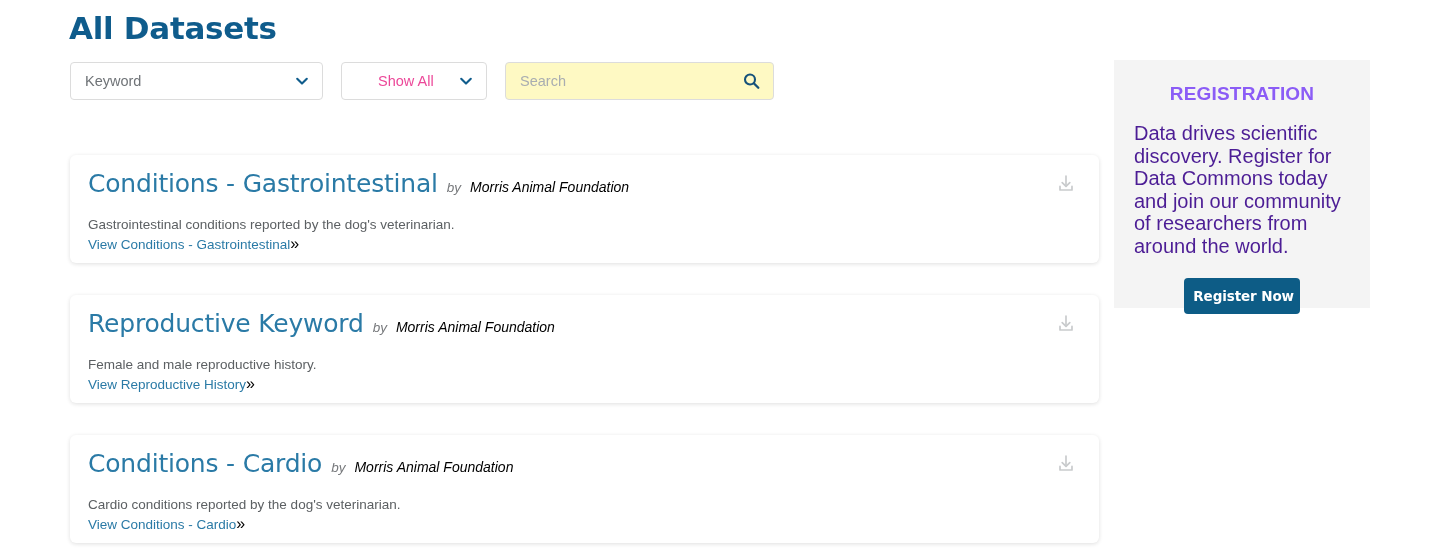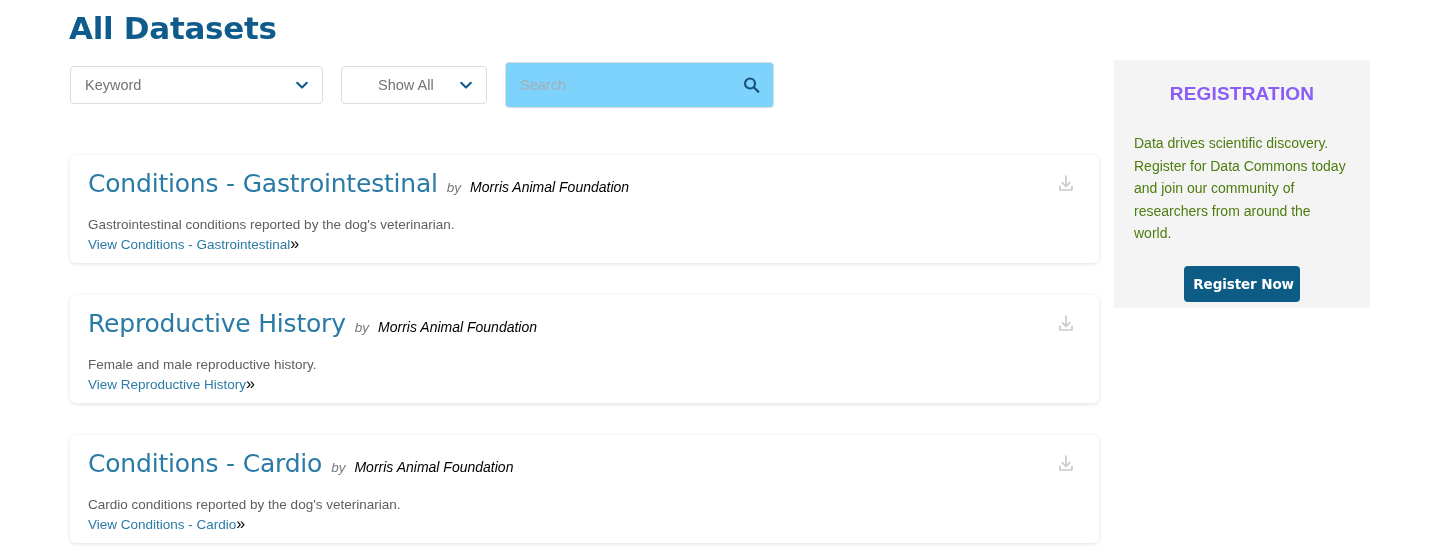--- a/index.html
+++ b/index.html
@@ -48,38 +48,38 @@
     border-radius: 4px;
     display: flex;
     align-items: center;
     padding: 0 34px 0 14px;
     font-size: 14.5px;
     color: #6f7377;
     white-space: nowrap;
     cursor: pointer;
   }
   .select-box.keyword { width: 253px; }
-  .select-box.showall { width: 146px; color: #737373; padding-left: 36px; }
+  .select-box.showall { width: 146px; color: #ec4899; padding-left: 36px; }
   .chevron {
     position: absolute;
     right: 13px;
     top: 50%;
     transform: translateY(-50%);
     display: block;
     width: 14px;
     height: 14px;
     line-height: 0;
   }
   .chevron svg { display: block; }
 
   .search-box {
     position: relative;
     width: 269px;
-    height: 46px;
-    background: #7dd3fc;
+    height: 38px;
+    background: #fef9c3;
     border: 1px solid #dcdcdc;
     border-radius: 4px;
     display: flex;
     align-items: center;
     padding: 0 28px 0 14px;
   }
   .search-box input {
     width: 100%;
     border: none;
     outline: none;
@@ -184,23 +184,23 @@
   .registration-title {
     font-family: Liberation Sans, sans-serif;
     font-size: 19px;
     font-weight: 700;
     color: #8b5cf6;
     letter-spacing: 0.2px;
     text-align: center;
     line-height: 24px;
   }
   .registration-body {
-    margin-top: 26px;
-    font-size: 14px;
-    color: #4d7c0f;
+    margin-top: 16px;
+    font-size: 20px;
+    color: #4c1d95;
     line-height: 22.5px;
   }
   .register-button {
     display: block;
     margin: 21px auto 0 auto;
     width: 116px;
     height: 36px;
     background: #0d5c86;
     border: none;
     border-radius: 4px;
@@ -266,21 +266,21 @@
       <svg width="22" height="22" viewBox="0 0 22 22">
         <path d="M11 3 L11 13" stroke="#c9cbcd" stroke-width="1.7" stroke-linecap="round"></path>
         <path d="M7.2 9.6 L11 13.4 L14.8 9.6" fill="none" stroke="#c9cbcd" stroke-width="1.7" stroke-linecap="round" stroke-linejoin="round"></path>
         <path d="M5 13.4 L5 17 L17 17 L17 13.4" fill="none" stroke="#c9cbcd" stroke-width="1.7" stroke-linecap="round" stroke-linejoin="round"></path>
       </svg>
     </span>
   </div>
 
   <div class="card">
     <div class="card-headline">
-      <span class="card-title">Reproductive History</span>
+      <span class="card-title">Reproductive Keyword</span>
       <span class="card-by">by</span>
       <span class="card-publisher">Morris Animal Foundation</span>
     </div>
     <div class="card-desc">Female and male reproductive history.</div>
     <div>
       <span class="card-link">View Reproductive History</span><span class="chev-dbl">»</span>
     </div>
     <span class="download-icon">
       <svg width="22" height="22" viewBox="0 0 22 22">
         <path d="M11 3 L11 13" stroke="#c9cbcd" stroke-width="1.7" stroke-linecap="round"></path>

